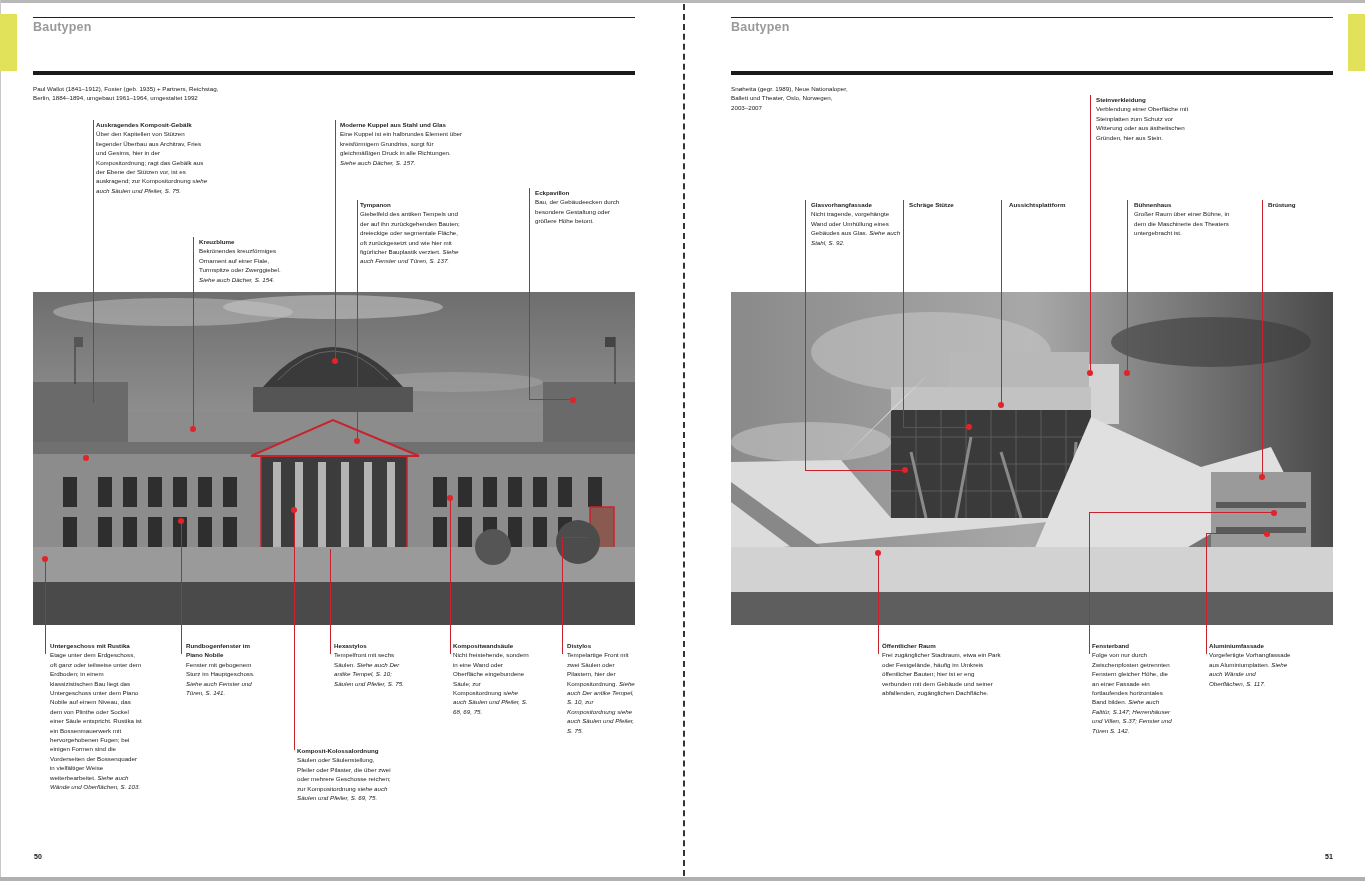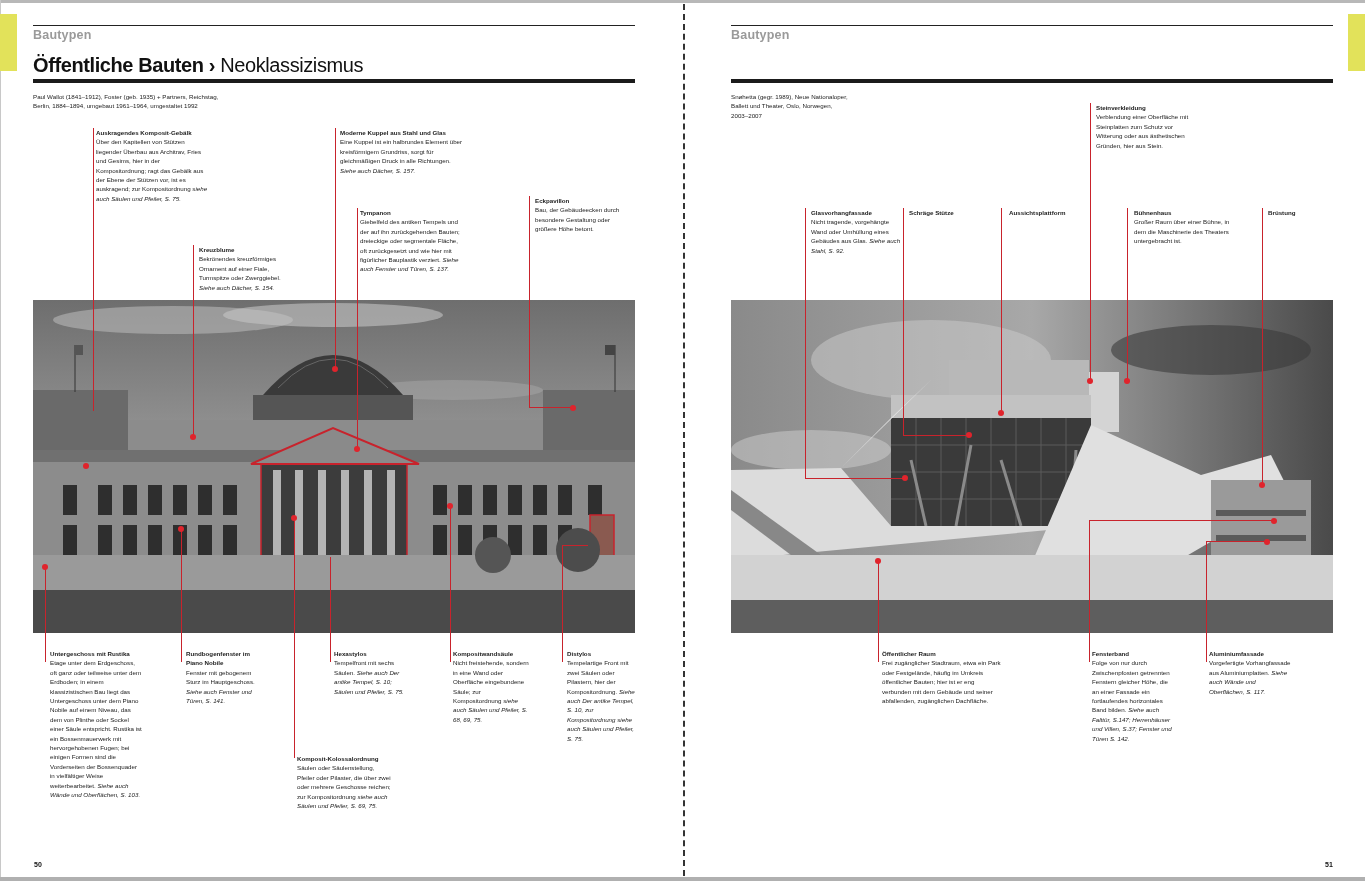--- a/index.html
+++ b/index.html
@@ -2,21 +2,21 @@
 <html><head>
 <meta charset="utf-8">
 <style>
   html, body { margin:0; padding:0; }
   body { width:1365px; height:881px; background:#fff; position:relative; overflow:hidden; font-family:"Liberation Sans", sans-serif; color:#111; }
   .frame-top { position:absolute; left:0; top:0; width:1365px; height:3px; background:#b8b8b8; }
   .frame-bottom { position:absolute; left:0; bottom:0; width:1365px; height:4px; background:#b0b0b0; }
   .frame-left { position:absolute; left:0; top:0; width:1px; height:881px; background:#c8c8c8; }
   .spine { position:absolute; left:683px; top:4px; height:872px; border-left:2px dashed #333; }
   .tab-marker { position:absolute; top:14px; width:17px; height:57px; background:#e2e25a; }
-  .page { position:absolute; top:12px; height:776px; }
+  .page { position:absolute; top:4px; height:776px; }
   .rule-top { position:absolute; height:1px; background:#222; }
   .rule-thick { position:absolute; height:4px; background:#1b1b1b; }
   .section { position:absolute; font-size:12.5px; font-weight:bold; color:#9a9a9a; letter-spacing:0.2px; }
   .title { position:absolute; font-size:20px; letter-spacing:-0.4px; white-space:nowrap; }
   .title b { font-weight:bold; }
   .title .sub { font-weight:normal; }
   .caption { position:absolute; font-size:6.2px; line-height:9.4px; color:#222; }
   .note { position:absolute; font-size:6.2px; line-height:9.4px; color:#222; }
   .note .h { font-weight:bold; display:block; }
   .note .i { font-style:italic; }
@@ -32,21 +32,20 @@
 <div class="frame-top"></div>
 <div class="frame-left"></div>
 <div class="frame-bottom"></div>
 <div class="spine"></div>
 <div class="tab-marker" style="left:0;"></div>
 <div class="tab-marker" style="left:1348px;"></div>
 
 <div class="page" style="left:0; width:683px;">
   <div class="rule-top" style="left:33px; top:13px; width:602px;"></div>
   <div class="section" style="left:33px; top:16px;">Bautypen</div>
-  <div class="title" style="left:33px; top:42px;"><b>Öffentliche Bauten</b><b> › </b><span class="sub">Neoklassizismus</span></div>
   <div class="rule-thick" style="left:33px; top:67px; width:602px;"></div>
   <div class="caption" style="left:33px; top:80px; width:260px;">
     <div>Paul Wallot (1841–1912), Foster (geb. 1935) + Partners, Reichstag,</div>
     <div>Berlin, 1884–1894, umgebaut 1961–1964, umgestaltet 1992</div>
   </div>
 
   <div class="note" style="left:96px; top:116px; width:112px;">
     <span class="h">Auskragendes Komposit-Gebälk</span><span>Über den Kapitellen von Stützen liegender Überbau aus Architrav, Fries und Gesims, hier in der Kompositordnung; ragt das Gebälk aus der Ebene der Stützen vor, ist es auskragend; zur Kompositordnung </span><span class="i">siehe auch Säulen und Pfeiler, S. 75.</span>
   </div>
   <div class="note" style="left:199px; top:233px; width:90px;">

